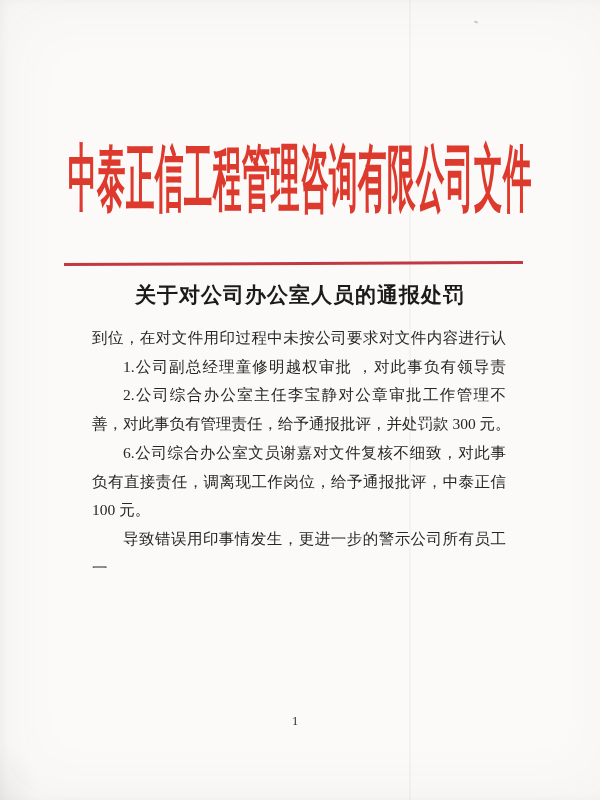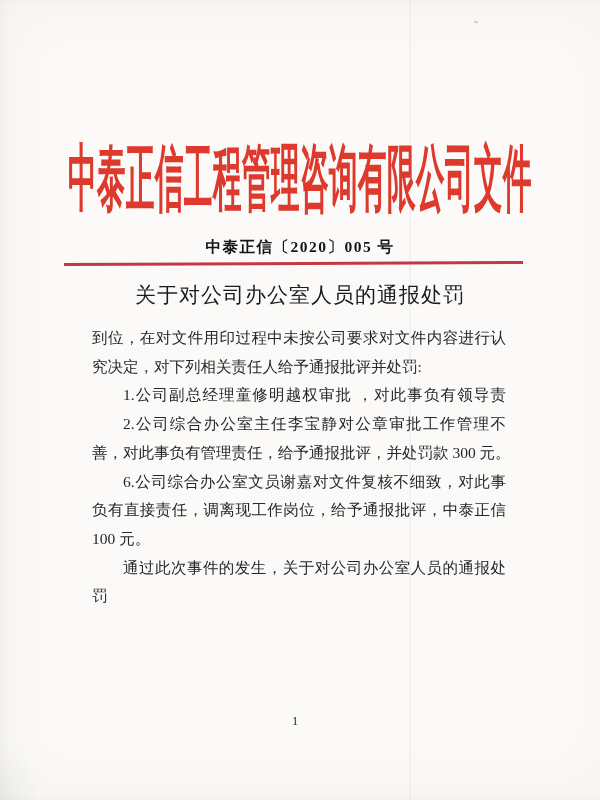--- a/index.html
+++ b/index.html
@@ -45,21 +45,21 @@
     position:absolute;top:236px;left:0;width:600px;
     text-align:center;font-size:15.5px;line-height:22px;font-weight:bold;
     letter-spacing:1.5px;color:#151515;white-space:nowrap;
   }
   .red-rule{
     position:absolute;top:262px;left:64px;width:459px;height:3px;
     background:var(--red-rule);transform:rotate(-0.25deg);
   }
   .doc-title{
     position:absolute;top:280px;left:0;width:600px;
-    text-align:center;font-size:21px;line-height:30px;font-weight:normal;
+    text-align:center;font-size:21px;line-height:30px;font-weight:bold;
     letter-spacing:1px;color:#1b1b1b;white-space:nowrap;
   }
   .body-block{
     position:absolute;top:324px;left:92px;width:414px;
     font-size:15.5px;line-height:28.7px;color:var(--ink);
   }
   .body-line{min-height:28.7px;}
   .body-line.indent{text-indent:31px;}
   .body-line.justify{text-align:justify;text-align-last:justify;}
   .body-line:not(.justify){white-space:nowrap;}
@@ -74,34 +74,32 @@
 <div class="page">
 
   <div class="scan-streak"></div>
   <div class="scan-speck"></div>
   <div class="scan-corner"></div>
 
   <div class="letterhead">
     <span class="letterhead-text">中泰正信工程管理咨询有限公司文件</span>
   </div>
 
-  <div class="doc-number">中泰正信〔2020〕005 号</div>
 
   <div class="red-rule"></div>
 
   <div class="doc-title">关于对公司办公室人员的通报处罚</div>
 
   <div class="body-block">
 
       <div class="body-line justify">到位，在对文件用印过程中未按公司要求对文件内容进行认</div>
-      <div class="body-line">究决定，对下列相关责任人给予通报批评并处罚:</div>
       <div class="body-line indent justify">1.公司副总经理童修明越权审批 ，对此事负有领导责</div>
       <div class="body-line indent justify">2.公司综合办公室主任李宝静对公章审批工作管理不</div>
       <div class="body-line">善，对此事负有管理责任，给予通报批评，并处罚款 300 元。</div>
       <div class="body-line indent justify">6.公司综合办公室文员谢嘉对文件复核不细致，对此事</div>
       <div class="body-line justify">负有直接责任，调离现工作岗位，给予通报批评，中泰正信</div>
       <div class="body-line">100 元。</div>
-      <div class="body-line indent justify">通过此次事件的发生，关于对公司办公室人员的通报处罚</div>
+      <div class="body-line indent justify">导致错误用印事情发生，更进一步的警示公司所有员工一</div>
     </div>
 
   <div class="page-number">1</div>
 
 </div>
 
 </body></html>

